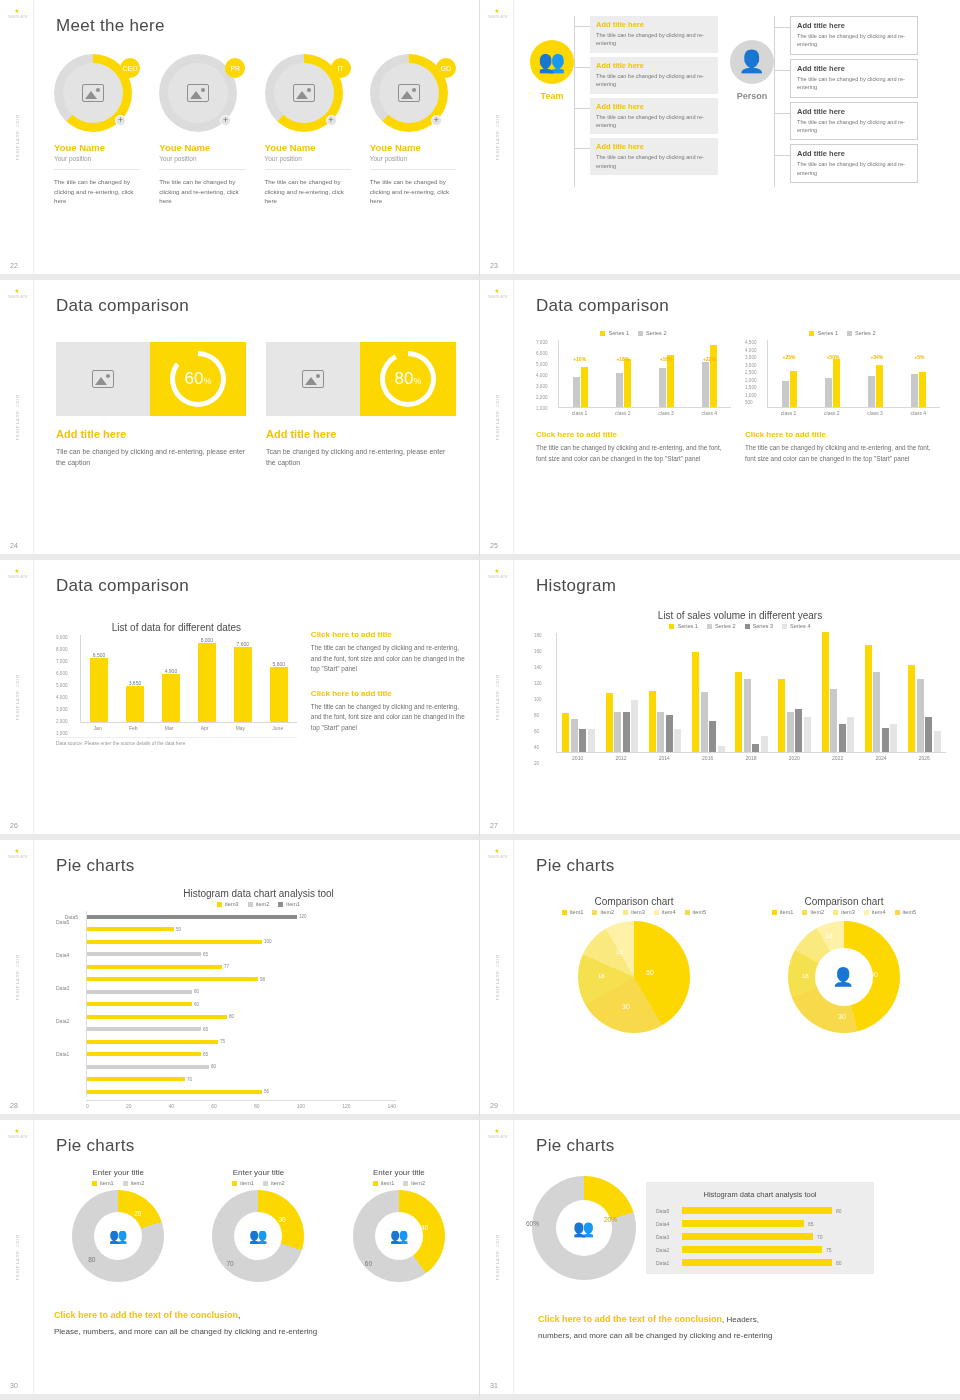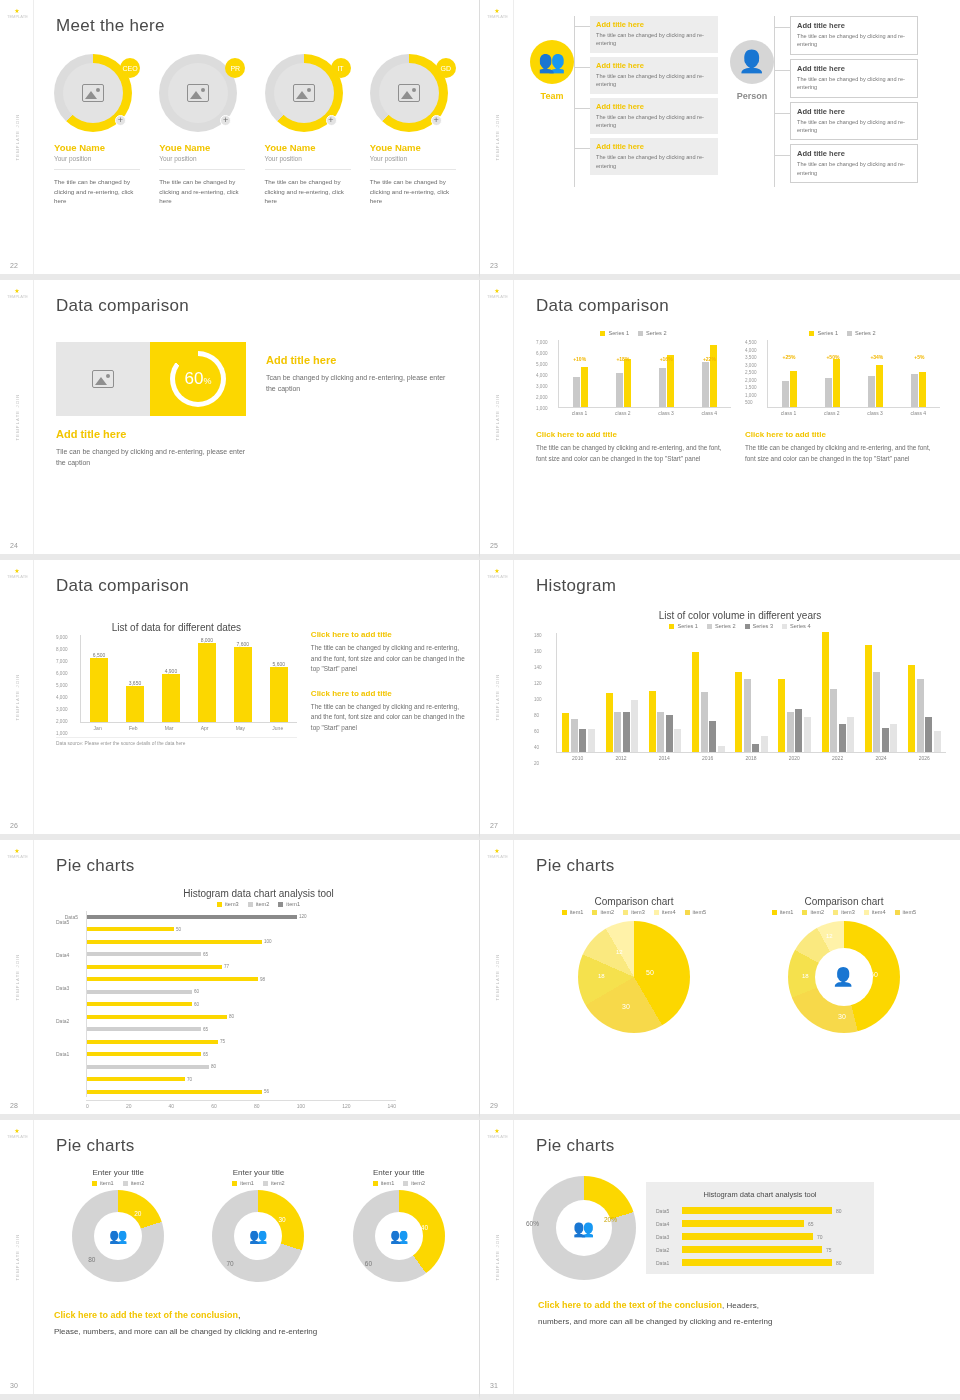--- a/index.html
+++ b/index.html
@@ -317,20 +317,30 @@
             <div class="dc-right">
               <div class="donut">
                 <span><span>60</span><small>%</small></span>
               </div>
             </div>
           </div>
           <div class="dc-title">Add title here</div>
           <div class="dc-text">Tlle can be changed by clicking and re-entering, please enter the caption</div>
         </div>
         <div class="dc-card">
+          <div class="dc-img">
+            <div class="dc-left">
+              <span class="ph-icon"></span>
+            </div>
+            <div class="dc-right">
+              <div class="donut" style="background:conic-gradient(#fff 0 92%, #fcd700 92% 100%)">
+                <span><span>80</span><small>%</small></span>
+              </div>
+            </div>
+          </div>
           <div class="dc-title">Add title here</div>
           <div class="dc-text">Tcan be changed by clicking and re-entering, please enter the caption</div>
         </div>
       </div>
     </div>
   </div>
 
   <div class="slide">
     <div class="vstrip">
       <div class="logo"><span class="star">★</span>TEMPLATE</div>
@@ -517,21 +527,21 @@
 
   <div class="slide">
     <div class="vstrip">
       <div class="logo"><span class="star">★</span>TEMPLATE</div>
       <div class="vlabel">TEMPLATE JOIN</div>
     </div>
     <div class="pagenum">27</div>
     <div class="body">
       <h2 class="title">Histogram</h2>
       <div style="margin:14px 0 0 10px;">
-        <div class="chart-title">List of color volume in different years</div>
+        <div class="chart-title">List of sales volume in different years</div>
         <div class="legend">
           <span><i style="background:#fcd700"></i><span>Series 1</span></span>
           <span><i style="background:#cfcfcf"></i><span>Series 2</span></span>
           <span><i style="background:#8f8f8f"></i><span>Series 3</span></span>
           <span><i style="background:#e4e4e4"></i><span>Series 4</span></span>
         </div>
         <div class="axis-wrap">
           <div class="ylabels">
             <div>180</div>
             <div style="margin-top:11px">160</div>
@@ -873,20 +883,20 @@
             <div style="height:7px;background:#fcd700;width:140px;"></div>
               <span style="font-size:5px;color:#888;margin-left:4px;">75</span>
           </div>
           <div style="display:flex;align-items:center;">
             <span style="width:26px;font-size:5px;color:#888;">Data1</span>
             <div style="height:7px;background:#fcd700;width:150px;"></div>
               <span style="font-size:5px;color:#888;margin-left:4px;">80</span>
           </div>
         </div>
       </div>
-      <div style="margin:14px 0 0 14px;">
+      <div style="margin:28px 0 0 14px;">
         <span class="conclusion">Click here to add the text of the conclusion</span><span style="font-size:8px;color:#4a4a4a;">, Headers,</span>
         <div class="concl-text">numbers, and more can all be changed by clicking and re-entering</div>
       </div>
     </div>
   </div>
 
 </div>
 
 </body></html>

